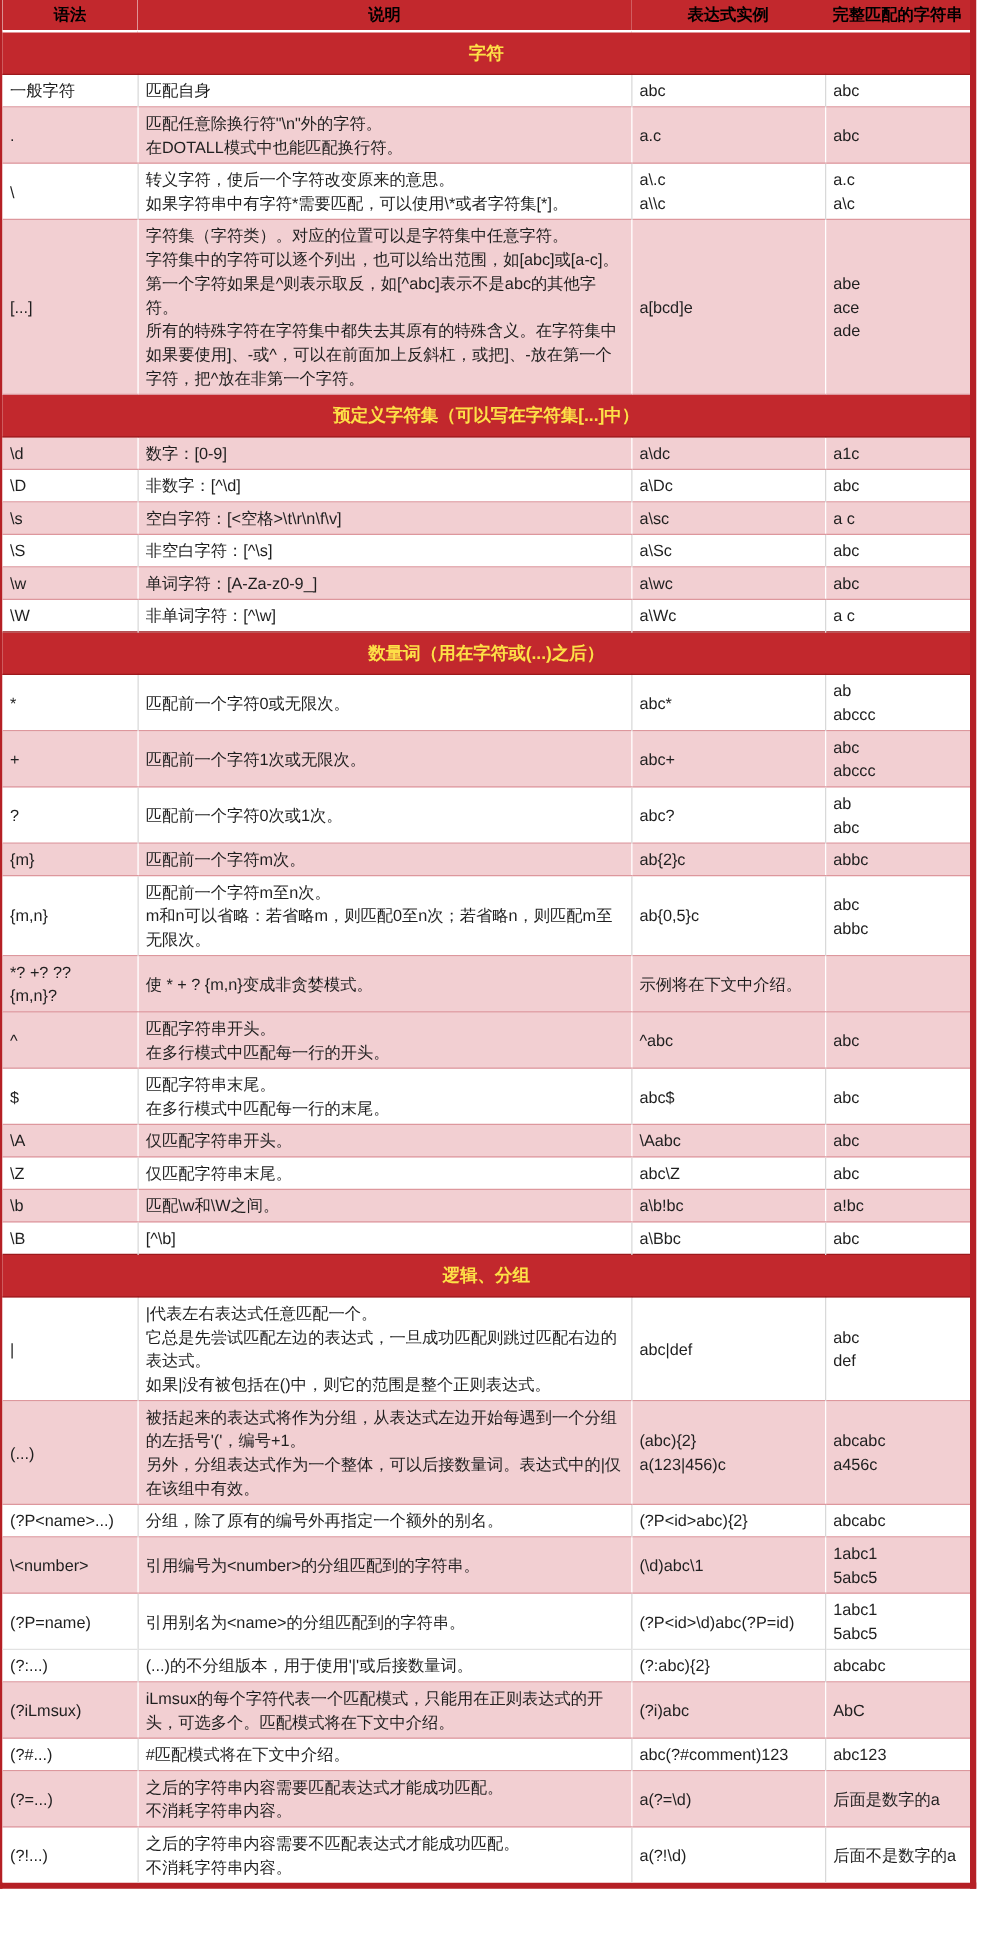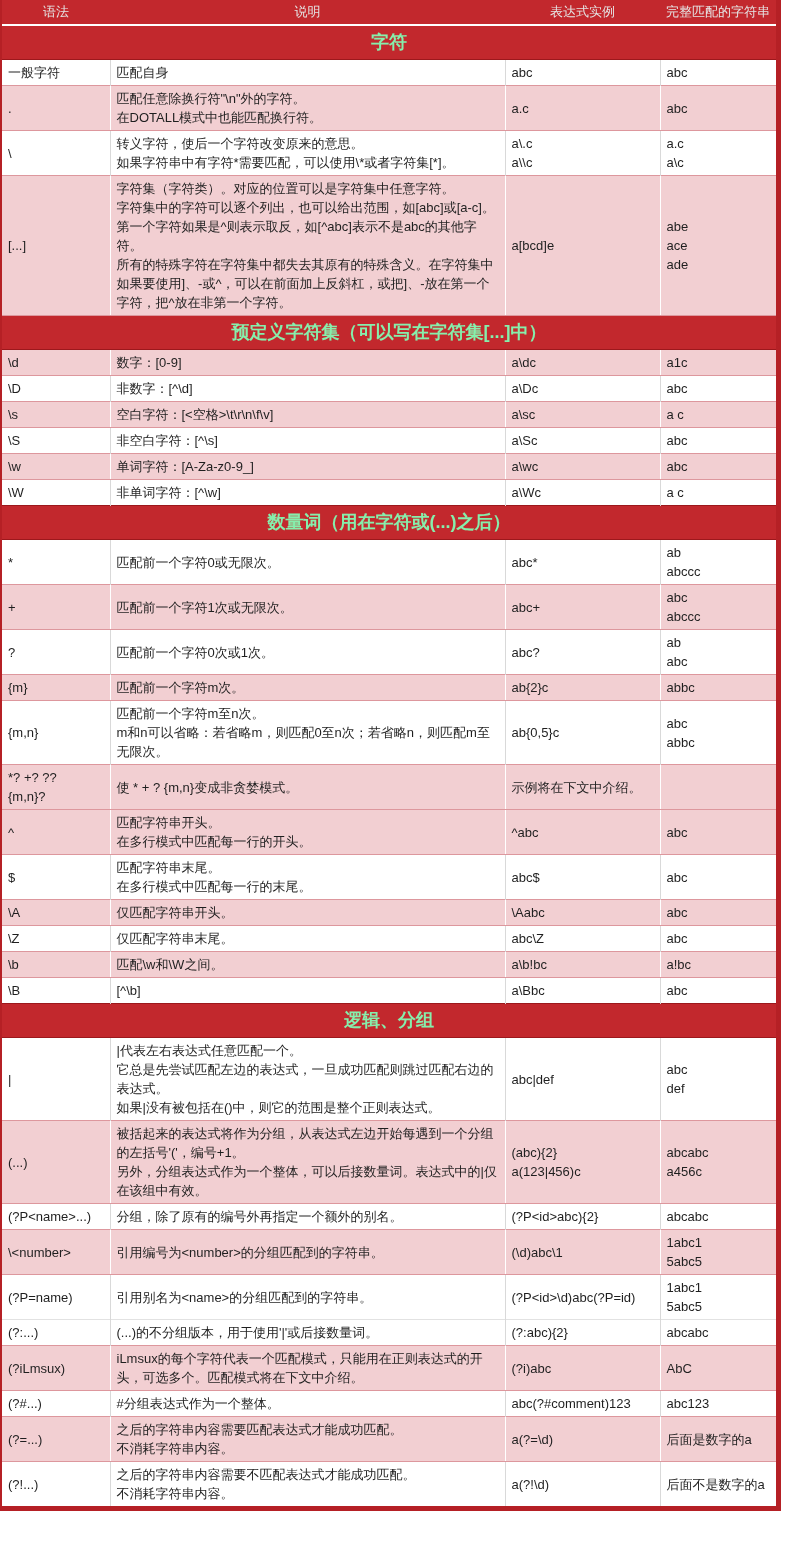--- a/index.html
+++ b/index.html
@@ -26,35 +26,35 @@
     border-collapse: collapse;
     table-layout: fixed;
   }
   col.c1 { width: 108px; }
   col.c2 { width: 395px; }
   col.c3 { width: 155px; }
   col.c4 { width: auto; }
 
   thead th {
     background: #c2282d;
-    color: #e5e5e5;
+    color: #000000;
     font-size: 13px;
-    font-weight: normal;
+    font-weight: bold;
     text-align: center;
     padding: 3px 2px;
     border-bottom: 2px solid #ffffff;
     white-space: nowrap;
     overflow: hidden;
   }
   tr.band td {
     background: #c2282d;
-    color: #86efac;
+    color: #fde047;
     text-align: center;
     font-weight: bold;
-    font-size: 18px;
+    font-size: 14px;
     padding: 7px 4px;
     border-top: 1px solid #9c181c;
     border-bottom: 1px solid #9c181c;
   }
   td {
     font-size: 13px;
     line-height: 19px;
     padding: 3px 6px;
     color: #1f1f1f;
     vertical-align: middle;
@@ -300,21 +300,21 @@
             <td>abcabc</td>
           </tr>
           <tr class="p">
             <td>(?iLmsux)</td>
             <td>iLmsux的每个字符代表一个匹配模式，只能用在正则表达式的开头，可选多个。匹配模式将在下文中介绍。</td>
             <td>(?i)abc</td>
             <td>AbC</td>
           </tr>
           <tr class="w">
             <td>(?#...)</td>
-            <td>#分组表达式作为一个整体。</td>
+            <td>#匹配模式将在下文中介绍。</td>
             <td>abc(?#comment)123</td>
             <td>abc123</td>
           </tr>
           <tr class="p">
             <td>(?=...)</td>
             <td>之后的字符串内容需要匹配表达式才能成功匹配。
 不消耗字符串内容。</td>
             <td>a(?=\d)</td>
             <td>后面是数字的a</td>
           </tr>

